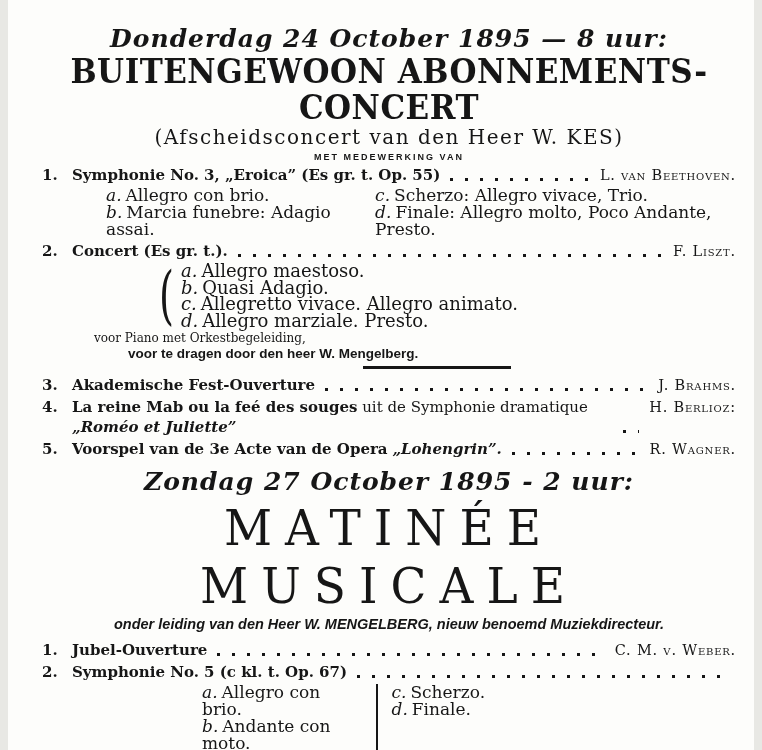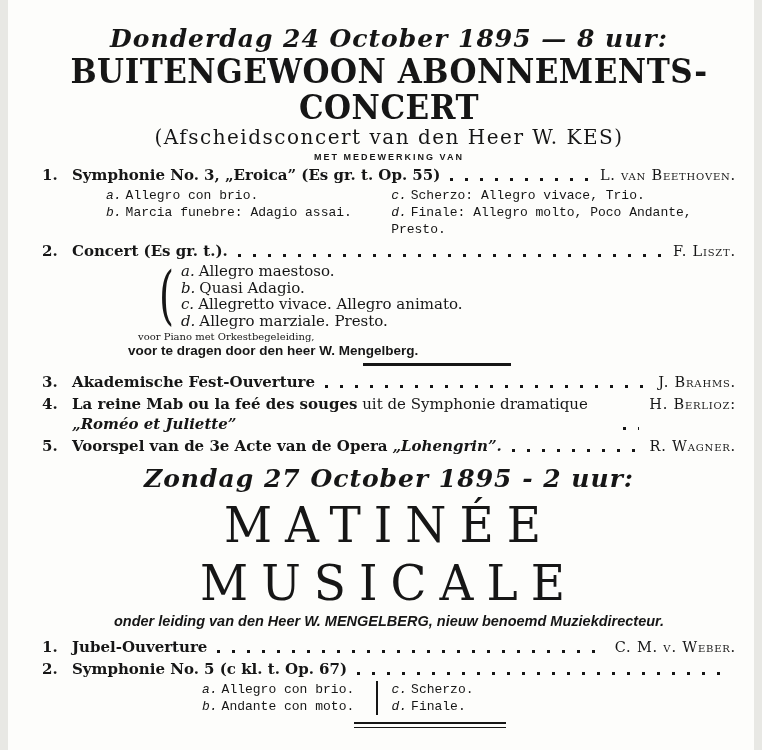--- a/index.html
+++ b/index.html
@@ -33,30 +33,30 @@
   .ptitle .r{font-weight:normal;}
   .ptitle .em{font-weight:bold;font-style:italic;text-align:center;}
   .leader{
     flex:1 1 20px;height:3px;margin:0 10px 4px 10px;align-self:flex-end;min-width:12px;
     background-image:repeating-linear-gradient(to right,#161616 0 2.6px,transparent 2.6px 15px);
   }
   .composer{
     flex:0 0 auto;font-variant:small-caps;font-size:14.5px;letter-spacing:0.8px;
     white-space:nowrap;
   }
-  .movgrid{display:flex;margin:0 0 3px 64px;font-size:13px;line-height:17px;font-family:Liberation Mono, monospace;}
+  .movgrid{display:flex;margin:0 0 3px 64px;font-size:17px;line-height:17px;}
   .movcol1{width:300px;}
   .mov .mlabel{font-style:italic;margin-right:4px;}
   .braceblock{display:flex;align-items:center;margin:0 0 0 112px;}
   .brace{
     font-size:64px;font-weight:200;line-height:0.9;margin-right:2px;
     font-family:"DejaVu Serif", serif;transform:scaleX(0.6);
   }
-  .bracelist{font-size:15px;line-height:16.5px;}
-  .note1{margin:2px 0 0 96px;font-size:10px;}
+  .bracelist{font-size:18px;line-height:16.5px;}
+  .note1{margin:2px 0 0 52px;font-size:12px;}
   .note2{
     margin:1px 0 2px 86px;font-size:13.5px;font-weight:bold;
     font-family:Liberation Sans, sans-serif;
   }
   .rule-single{width:148px;height:3px;background:#161616;margin:5px auto 6px 395px;transform:translateX(-50%);}
   .rule-double{width:152px;height:3px;border-top:2px solid #161616;border-bottom:2px solid #161616;box-sizing:content-box;margin:7px auto 9px 388px;transform:translateX(-50%);border-bottom-width:1.5px;}
   .matinee-title{
     font-family:"DejaVu Serif", serif;font-weight:normal;font-size:47px;
     letter-spacing:13px;margin:6px 0 4px 0;transform:scaleY(1.05);
   }

